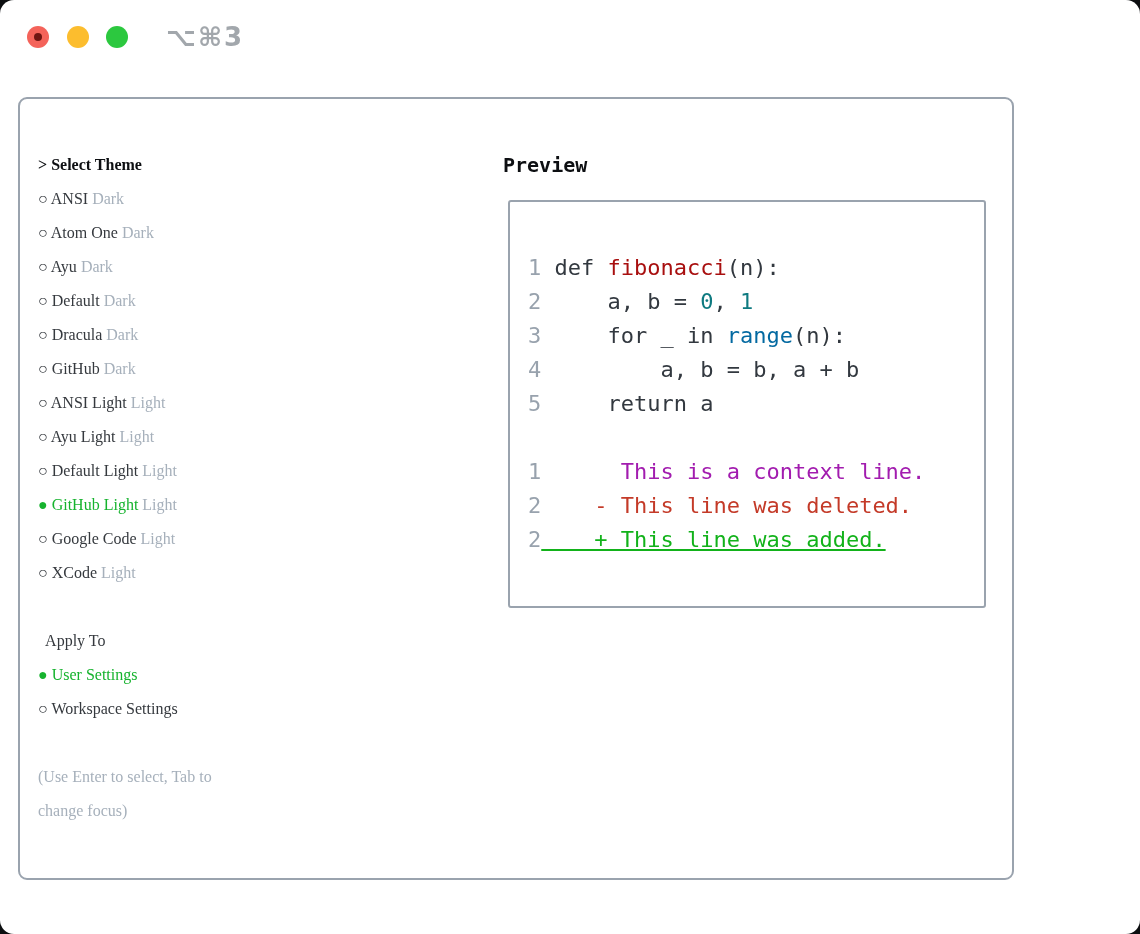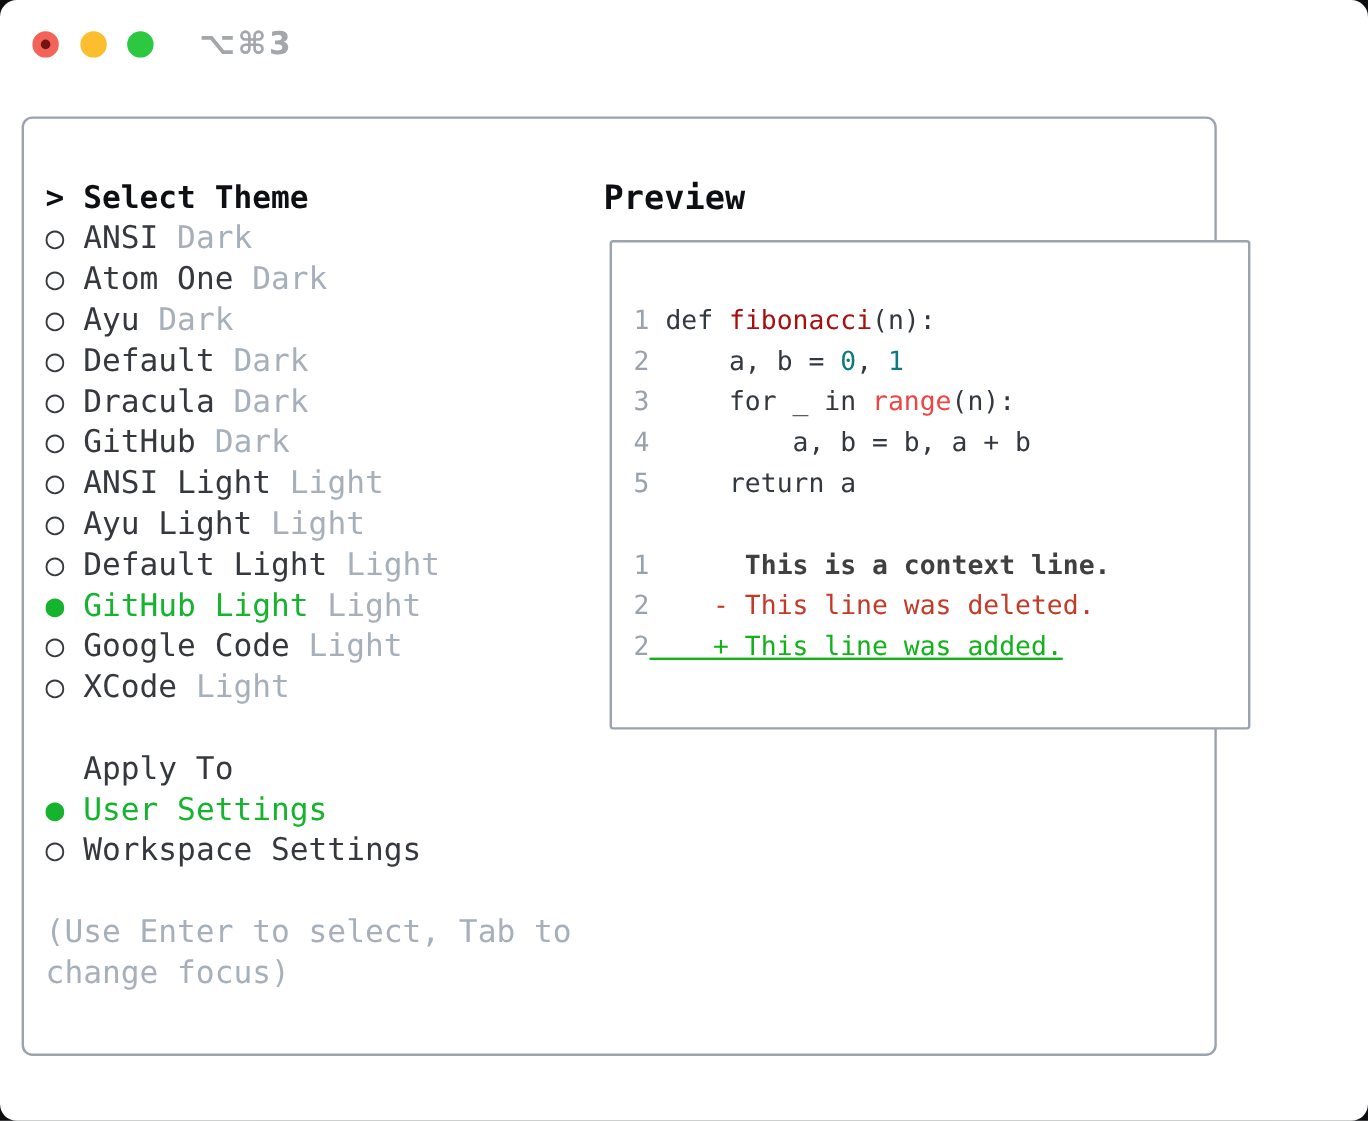--- a/index.html
+++ b/index.html
@@ -32,55 +32,56 @@
     position:absolute;left:18px;top:97px;
     width:996px;height:783px;
     box-sizing:border-box;
     border:2px solid var(--border,#9aa3ae);
     border-radius:9px;
     background:#fff;
   }
   
   .list{
     position:absolute;left:18px;top:49px;
-    font-size:26px;line-height:34px;
+    font-size:16px;line-height:34px;
     color:var(--text,#35393e);
     white-space:pre;
+    font-family:Liberation Serif, serif;
   }
   .row{height:34px;white-space:pre;}
   .hdr{color:#0d0f12;font-weight:bold;}
   .dim{color:var(--muted,#a6b0bb);text-align:right;}
   .sel{color:var(--green,#16b32e);}
   .hint{color:var(--muted,#a6b0bb);}
   
   .preview-label{
     position:absolute;left:483px;top:49px;
-    font-size:28px;line-height:34px;
+    font-size:20px;line-height:34px;
     font-weight:bold;color:#0d0f12;
   }
   .pbox{
     position:absolute;left:488px;top:101px;
-    width:534px;height:408px;
+    width:478px;height:408px;
     box-sizing:border-box;
     border:2px solid var(--border,#9aa3ae);
     border-radius:3px;
     background:#fff;
   }
   .pbox pre{
     margin:0;padding:49px 0 0 18px;
     font-family:"DejaVu Sans Mono", monospace;
     font-size:22px;line-height:34px;
     white-space:pre;
   }
   .t-num{color:#98a2ad;}
   .t-code{color:#32383f;}
   .t-func{color:#a80f0f;}
   .t-lit{color:#0e7a80;}
-  .t-builtin{color:#ef4444;}
-  .t-ctx{color:#404040;font-weight:bold;}
+  .t-builtin{color:#0369a1;}
+  .t-ctx{color:#a21caf;}
   .t-del{color:var(--red,#c43a28);text-align:right;}
   .t-add{color:var(--addgreen,#12b21a);text-decoration:underline;}
 </style>
 </head>
 <body>
 
 <div class="window">
   <div class="titlebar">
     <span class="tl tl-red">
         <span class="dot"></span>

